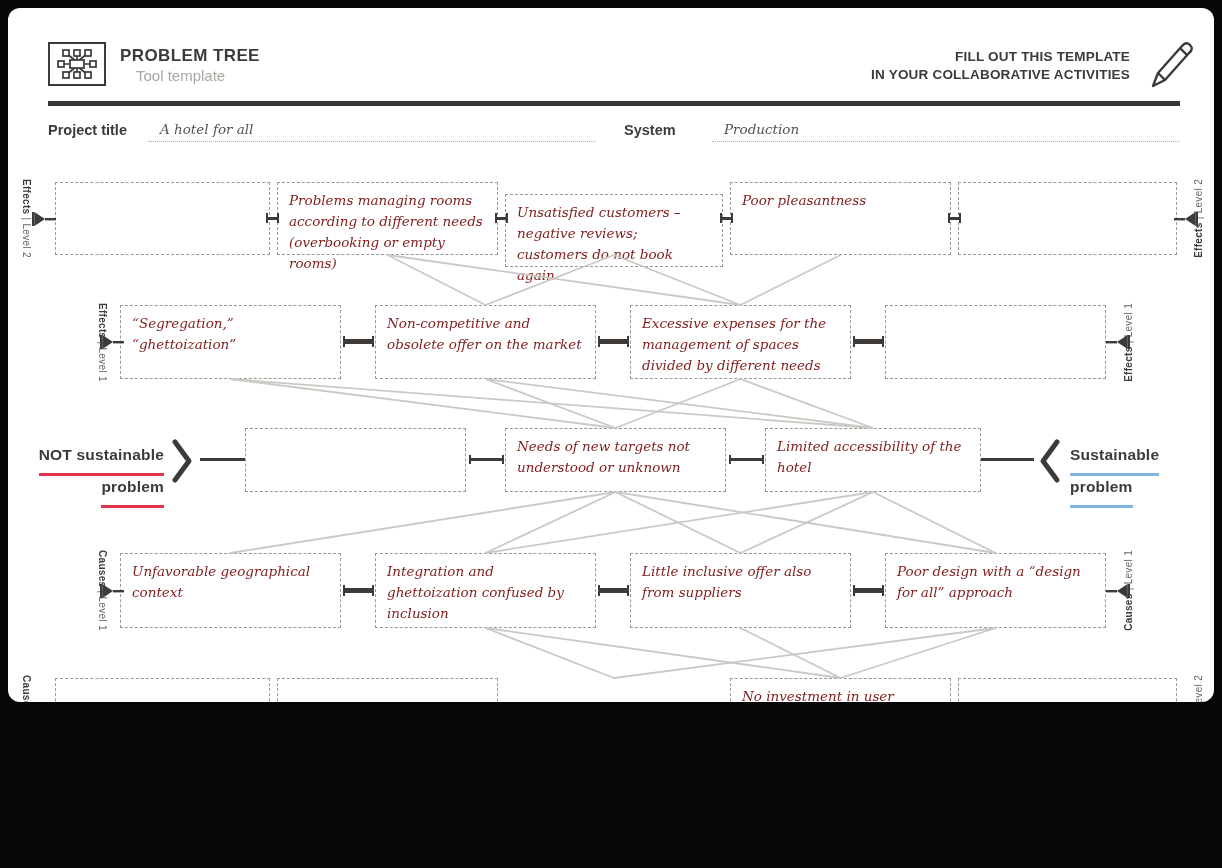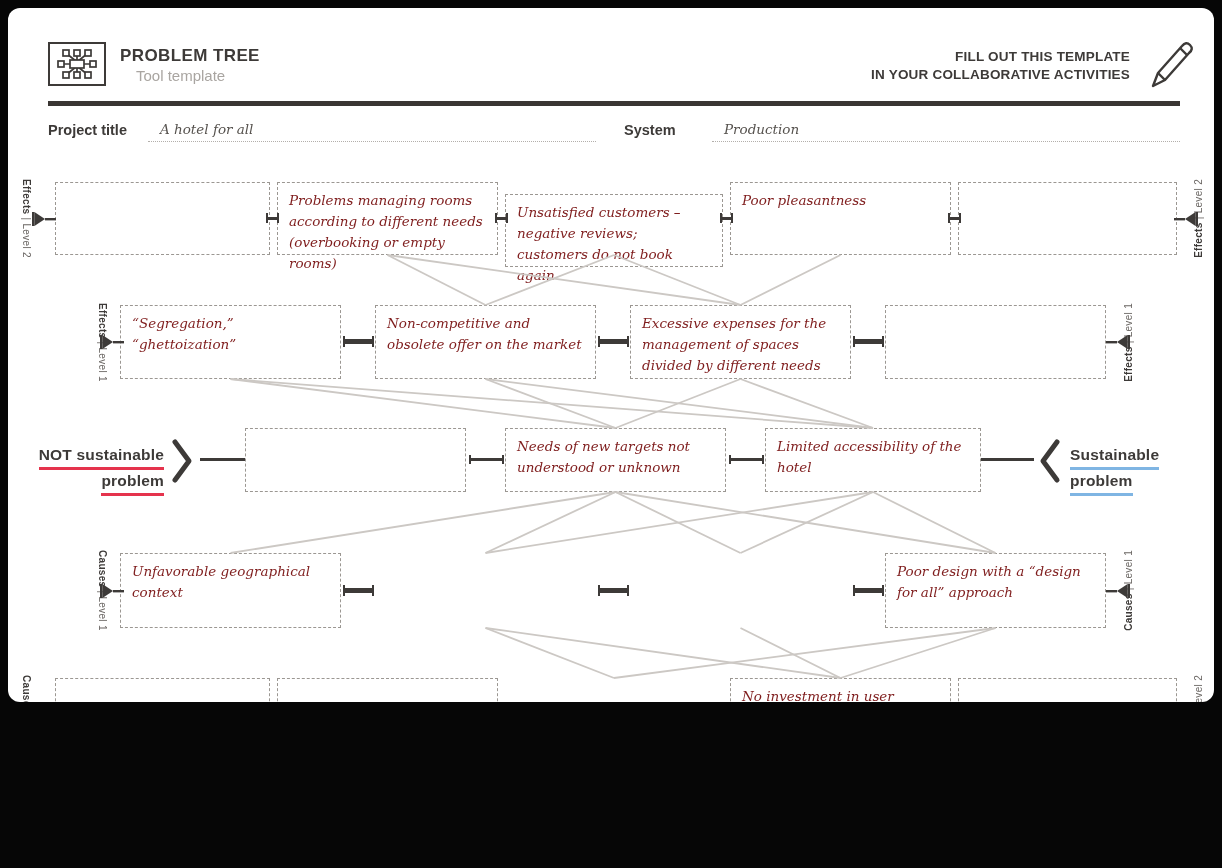--- a/index.html
+++ b/index.html
@@ -68,21 +68,21 @@
          background:linear-gradient(var(--ink),var(--ink)) center/100% 3px no-repeat;}
   .tbar{position:absolute;z-index:2;width:31px;height:11px;border-left:2.5px solid var(--ink);border-right:2.5px solid var(--ink);
         background:linear-gradient(var(--ink),var(--ink)) center/100% 5px no-repeat;}
   .mbar{position:absolute;z-index:2;width:35px;height:9px;border-left:2px solid var(--ink);border-right:2px solid var(--ink);
         background:linear-gradient(var(--ink),var(--ink)) center/100% 3px no-repeat;}
   .sidemark{position:absolute;z-index:2;}
   .mline{position:absolute;z-index:2;height:3px;background:var(--ink);}
 
   
   .prob-label{position:absolute;z-index:2;font-size:15.5px;font-weight:800;line-height:22px;color:var(--ink);letter-spacing:.2px;}
-  .prob-label span{display:inline-block;padding-bottom:1px;}
+  .prob-label span{display:inline-block;padding-bottom:7px;}
   #lbl-not{left:14px;top:436px;width:142px;text-align:right;}
   #lbl-not span{border-bottom:3.5px solid var(--accent-red);}
   #lbl-sus{left:1062px;top:436px;width:130px;text-align:left;}
   #lbl-sus span{border-bottom:3.5px solid var(--accent-blue);}
   .chev{position:absolute;z-index:2;}
 
   
   .drl{position:absolute;left:44px;top:778px;display:flex;gap:12px;align-items:center;}
   .dots{display:grid;grid-template-columns:repeat(3,17px);grid-auto-rows:16px;}
   .dots i{align-self:center;justify-self:center;border-radius:50%;background:var(--ink);}
@@ -185,20 +185,22 @@
     <div class="pbox" id="b-l1a">“Segregation,” “ghettoization”</div>
     <div class="pbox" id="b-l1b">Non-competitive and obsolete offer on the market</div>
     <div class="pbox" id="b-l1c">Excessive expenses for the management of spaces divided by different needs</div>
     <div class="pbox" id="b-l1d"></div>
 
     <div class="pbox" id="b-m1"></div>
     <div class="pbox" id="b-m2">Needs of new targets not understood or unknown</div>
     <div class="pbox" id="b-m3">Limited accessibility of the hotel</div>
 
     <div class="pbox" id="b-c1a">Unfavorable geographical context</div>
+    <div class="pbox" id="b-c1b">Integration and ghettoization confused by inclusion</div>
+    <div class="pbox" id="b-c1c">Little inclusive offer also from suppliers</div>
     <div class="pbox" id="b-c1d">Poor design with a “design for all” approach</div>
 
     <div class="pbox" id="b-c2a"></div>
     <div class="pbox" id="b-c2b"></div>
     <div class="pbox" id="b-c2d">No investment in user research and design</div>
     <div class="pbox" id="b-c2e"></div>
 
     <div class="vlab" style="left:10px;top:174px;height:73px;">
         <span class="w"><b>Effects</b><span> | Level 2</span></span>
       </div>

